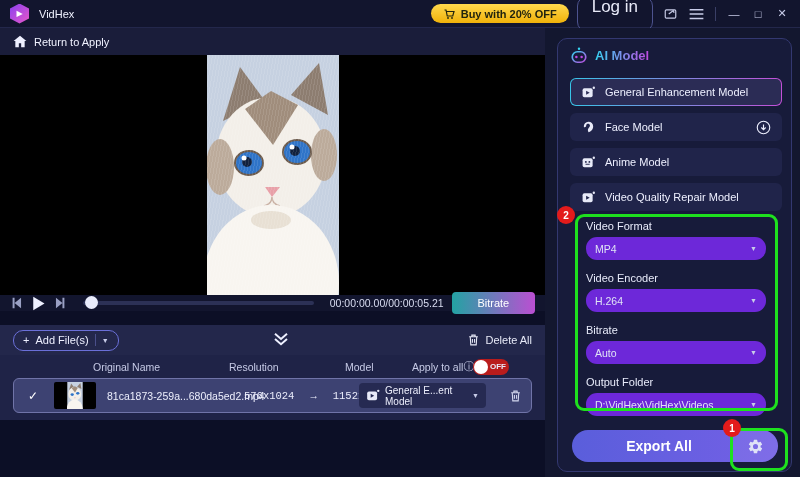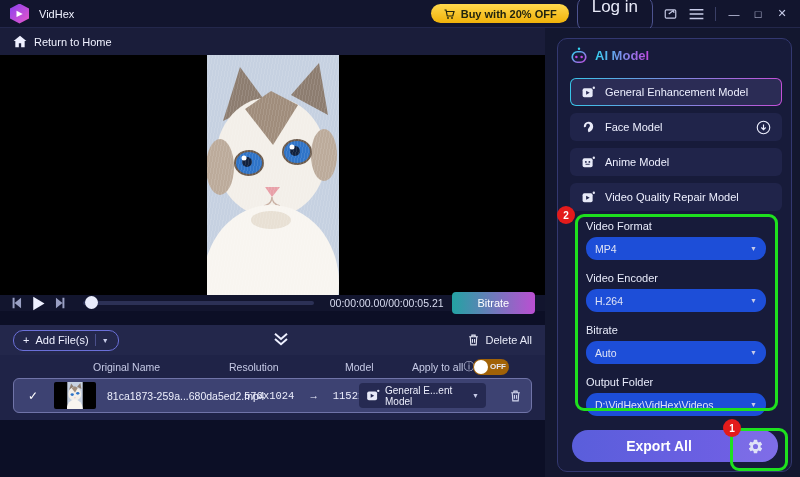--- a/index.html
+++ b/index.html
@@ -60,21 +60,21 @@
   .deleteall { margin-left:auto; display:flex; align-items:center; gap:6px; cursor:pointer; color:#e8eaf8; }
   
   .table-section { position:absolute; left:0; top:355px; width:545px; height:65px; background:#1f2347; }
   .thead { position:absolute; left:0; top:0; width:545px; height:23px; display:flex;
     align-items:center; color:#c6cae6; font-size:10.5px; }
   .th-name { position:absolute; left:93px; } .th-res { position:absolute; left:229px; }
   .th-model { position:absolute; left:345px; }
   .th-apply { position:absolute; left:412px; display:flex; align-items:center; }
   .info-i { font-size:11px; color:#c6cae6; cursor:pointer; }
   .toggle { position:absolute; left:473px; width:36px; height:16px; border-radius:8px;
-    background:#a16207; display:flex; align-items:center; cursor:pointer; }
+    background:#b91c1c; display:flex; align-items:center; cursor:pointer; }
   .knob { width:14px; height:14px; border-radius:50%; background:#fff; margin-left:1px; }
   .toggle-label { font-size:8px; color:#e8eaf8; margin-left:2px; font-weight:bold; }
   .trow { position:absolute; left:13px; top:23px; width:519px; height:35px;
     background:#3d4272; border:1px solid #7074a8; border-radius:6px;
     display:flex; align-items:center; cursor:pointer; }
   .check { position:absolute; left:14px; color:#fff; font-size:12px; }
   .thumb { position:absolute; left:40px; width:42px; height:27px; background:#000;
     display:flex; justify-content:center; overflow:hidden; border-radius:2px; }
   .cell-name { position:absolute; left:93px; font-size:10.5px; color:#eceefc; }
   .cell-res { position:absolute; left:230px; font-size:10.5px; color:#eceefc;
@@ -95,21 +95,21 @@
     background:#20244a; border:1px solid transparent; display:flex; align-items:center;
     gap:9px; padding:0 10px; cursor:pointer; }
   .model-item.selected {
     background:linear-gradient(#2b2c55,#2b2c55) padding-box,
                linear-gradient(90deg,#38c6e8,#c44fd8) border-box; }
   .model-item .m-label { font-size:11px; color:#eef0ff; flex:1; }
   .mi-0 { top:50px; } .mi-1 { top:85px; } .mi-2 { top:120px; } .mi-3 { top:155px; }
   .settings { position:absolute; left:41px; top:192px; width:180px; }
   .sgroup { margin-bottom:12px; }
   .slabel { font-size:11px; color:#e8ebfa; margin-bottom:5px; }
-  .sdd { height:23px; background:#1d4ed8; border-radius:11px; display:flex; align-items:center;
+  .sdd { height:23px; background:#6d28d9; border-radius:11px; display:flex; align-items:center;
     padding:0 9px; cursor:pointer; }
   .sdd .val { font-size:10.5px; color:#dfe3f5; flex:1; }
   .export-btn { position:absolute; left:572px; top:430px; width:206px; height:32px;
     border-radius:16px; background:linear-gradient(90deg,#5a5edb,#7460e6);
     display:flex; align-items:center; cursor:pointer; }
   .export-label { flex:1; text-align:center; font-size:14px; font-weight:bold; color:#fff; padding-left:14px; }
   .export-gear { width:46px; height:32px; border-left:1px solid rgba(255,255,255,.35);
     border-radius:0 16px 16px 0; background:rgba(255,255,255,.08);
     display:flex; align-items:center; justify-content:center; cursor:pointer; }
   
@@ -158,21 +158,21 @@
     <div class="tb-divider"></div>
     <div class="win-btn">—</div>
     <div class="win-btn">□</div>
     <div class="win-btn">✕</div>
   </div>
 
   <div class="returnbar">
     <svg width="14" height="13" viewBox="0 0 24 22">
         <path fill="#eef0ff" d="M12 1 1 10h3v11h6v-7h4v7h6V10h3z"></path>
       </svg>
-    <span>Return to Home</span>
+    <span>Return to Apply</span>
   </div>
 
   <div class="video-area">
     <div class="video-frame">
       <svg width="132" height="240" viewBox="0 0 132 240">
         <rect width="132" height="240" fill="#c6d1e1"></rect>
         <polygon points="16,66 33,12 58,46" fill="#8d7d70"></polygon>
         <polygon points="84,40 112,8 121,60" fill="#8d7d70"></polygon>
         <ellipse cx="64" cy="102" rx="55" ry="60" fill="#f3efe9"></ellipse>
         <polygon points="38,54 64,36 91,50 66,90" fill="#a08d7c"></polygon>

